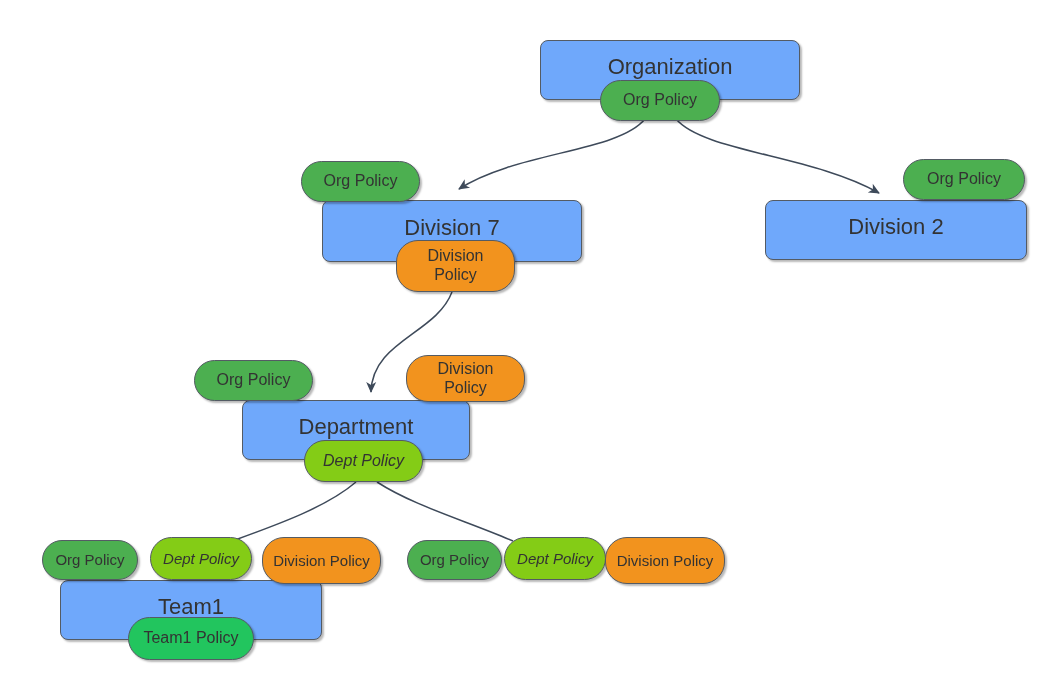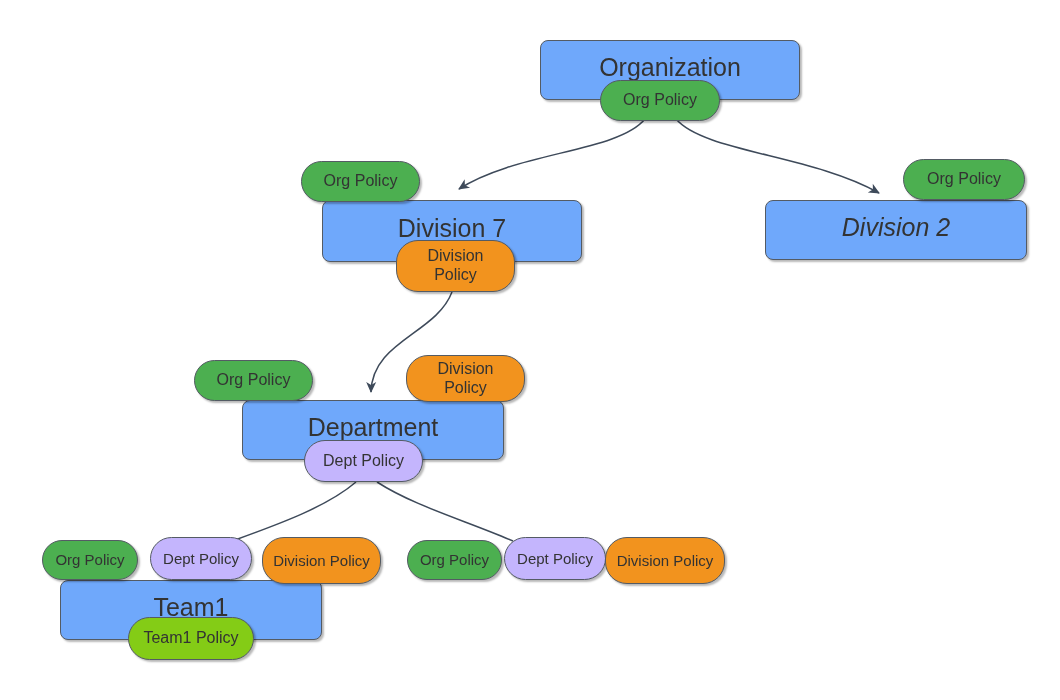--- a/index.html
+++ b/index.html
@@ -4,32 +4,32 @@
 <style>
   html,body{margin:0;padding:0;background:#ffffff;}
   .canvas{
     position:relative;width:1060px;height:700px;background:#ffffff;overflow:hidden;
     font-family:"Liberation Sans","DejaVu Sans",sans-serif;color:#333333;
   }
   .node{
     position:absolute;background:#6FA8FB;border:1px solid #545B64;border-radius:8px;
     box-shadow:2px 2px 2px rgba(0,0,0,0.28);
     display:flex;align-items:center;justify-content:center;
-    font-size:25px;box-sizing:border-box;padding-bottom:6px;z-index:1;
+    font-size:22px;box-sizing:border-box;padding-bottom:6px;z-index:1;
   }
   .badge{
     position:absolute;border:1px solid #545B64;border-radius:22px;
     box-shadow:2px 2px 2px rgba(0,0,0,0.28);
     display:flex;align-items:center;justify-content:center;text-align:center;
     font-size:16px;line-height:1.18;box-sizing:border-box;padding:2px 8px;z-index:3;
   }
   .badge.org{background:#4CAF50;}
   .badge.division{background:#F2931E;justify-content:center;}
-  .badge.dept{background:#c4b5fd;}
-  .badge.team{background:#84cc16;align-items:center;}
+  .badge.dept{background:#84cc16;font-style:italic;}
+  .badge.team{background:#22c55e;align-items:center;}
   .badge.small{font-size:15px;}
   svg.edges{position:absolute;left:0;top:0;z-index:2;}
 </style>
 </head>
 <body>
 
 <div class="canvas">
 
   <svg class="edges" width="1060" height="700">
     <defs>
@@ -43,24 +43,24 @@
     <path d="M 356,482 C 328,506 282,523 235,540" fill="none" stroke="#3E4A5A" stroke-width="1.5"></path>
     <path d="M 377,482 C 414,506 467,521 513,541" fill="none" stroke="#3E4A5A" stroke-width="1.5"></path>
   </svg>
 
   <div class="node" style="left:540px;top:40px;width:260px;height:60px;">
     <span>Organization</span>
   </div>
   <div class="node" style="left:322px;top:200px;width:260px;height:62px;">
     <span>Division 7</span>
   </div>
-  <div class="node" style="left:765px;top:200px;width:262px;height:60px;font-style:italic;">
+  <div class="node" style="left:765px;top:200px;width:262px;height:60px;">
     <span>Division 2</span>
   </div>
-  <div class="node" style="left:242px;top:400px;width:262px;height:60px;">
+  <div class="node" style="left:242px;top:400px;width:228px;height:60px;">
     <span>Department</span>
   </div>
   <div class="node" style="left:60px;top:580px;width:262px;height:60px;">
     <span>Team1</span>
   </div>
 
   <div class="badge org" style="left:600px;top:80px;width:120px;height:41px;">
     <span>Org Policy</span>
   </div>
 

